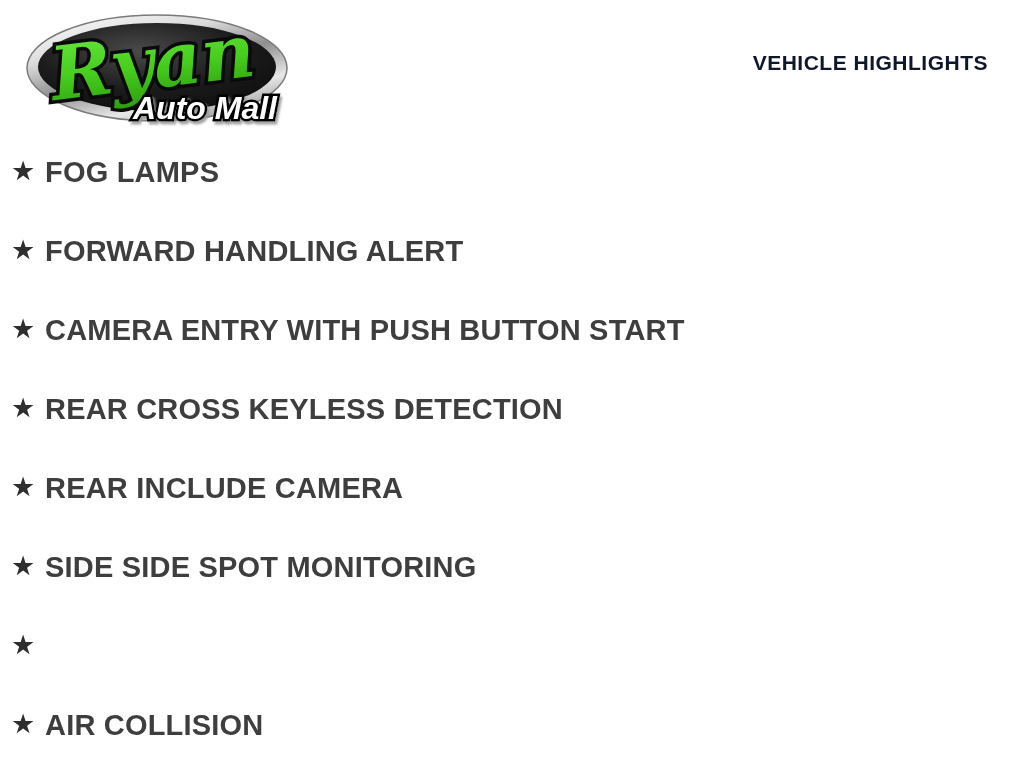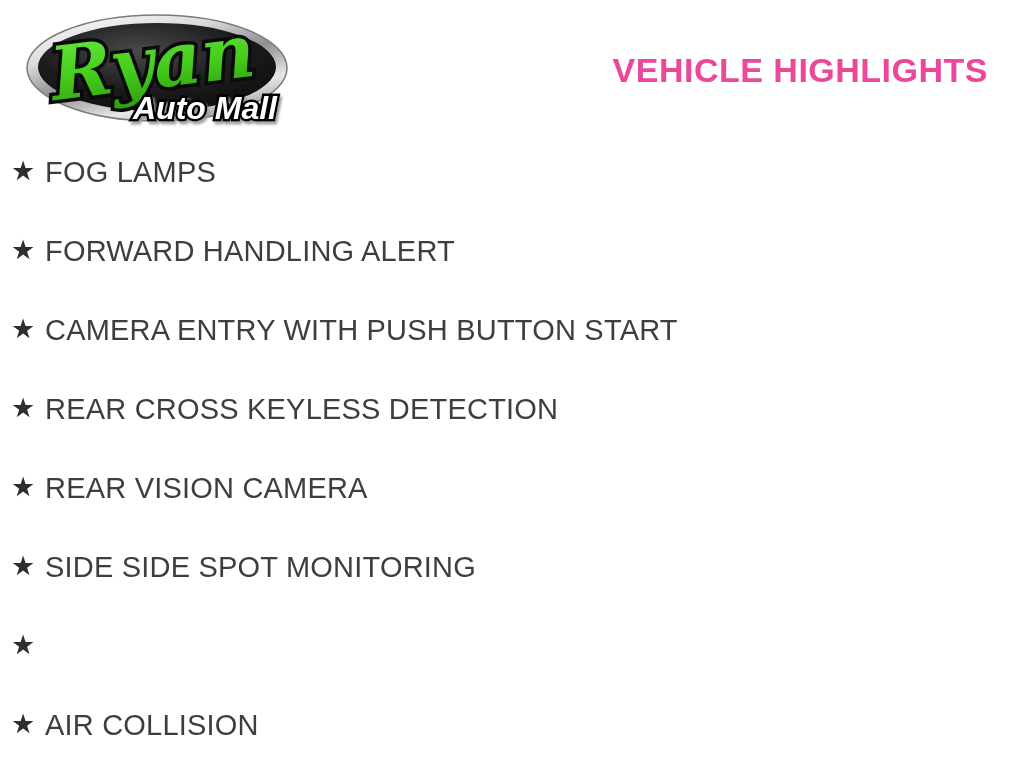--- a/index.html
+++ b/index.html
@@ -20,24 +20,24 @@
   .logo {
     position: absolute;
     left: 10px; top: 4px;
     width: 280px; height: 130px;
   }
 
   
   .title {
     position: absolute;
     top: 51px; right: 36px;
-    font-size: 34px;
+    font-size: 21px;
     font-weight: bold;
     letter-spacing: 0.5px;
-    color: #ec4899;
+    color: #0f172a;
     white-space: nowrap;
   }
 
   
   .highlights {
     position: absolute;
     left: 8px; top: 133px;
     width: 1000px;
     list-style: none;
   }
@@ -51,21 +51,21 @@
     font-size: 27px;
     line-height: 1;
     color: #2e2e2e;
     text-align: center;
     flex: 0 0 30px;
     transform: translateY(-1px);
   }
   .label {
     margin-left: 7px;
     font-size: 29px;
-    font-weight: normal;
+    font-weight: bold;
     letter-spacing: 0.2px;
     color: #3e3e3e;
     white-space: nowrap;
   }
 
   
   .ryan-script {
     font-family: "DejaVu Serif", serif;
     font-style: italic;
     font-weight: bold;
@@ -130,21 +130,21 @@
     <li class="highlight-row">
       <span class="star">★</span>
       <span class="label">CAMERA ENTRY WITH PUSH BUTTON START</span>
     </li>
     <li class="highlight-row">
       <span class="star">★</span>
       <span class="label">REAR CROSS KEYLESS DETECTION</span>
     </li>
     <li class="highlight-row">
       <span class="star">★</span>
-      <span class="label">REAR VISION CAMERA</span>
+      <span class="label">REAR INCLUDE CAMERA</span>
     </li>
     <li class="highlight-row">
       <span class="star">★</span>
       <span class="label">SIDE SIDE SPOT MONITORING</span>
     </li>
     <li class="highlight-row">
       <span class="star">★</span>
     </li>
     <li class="highlight-row">
       <span class="star">★</span>

